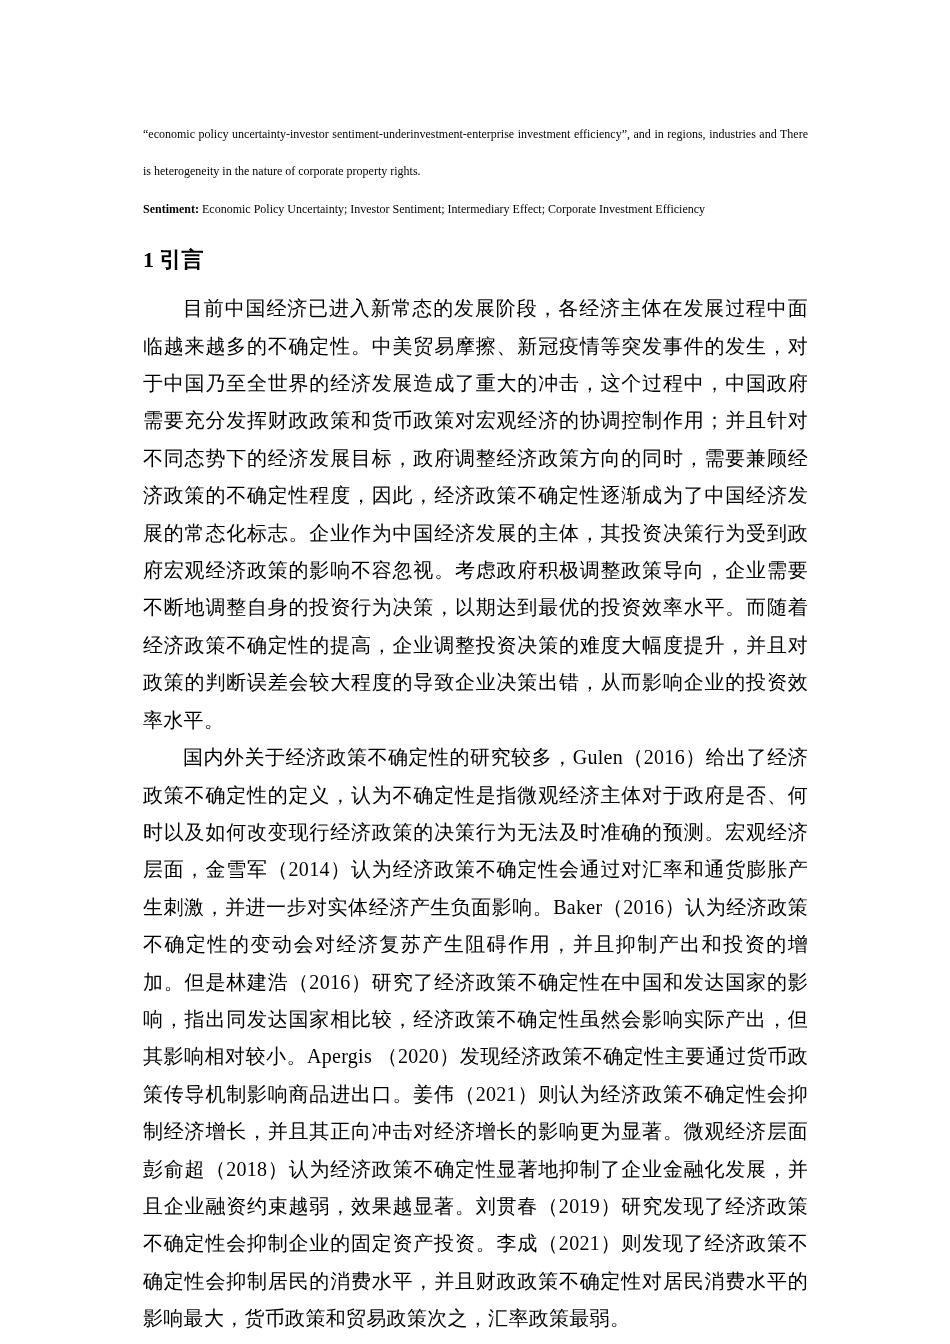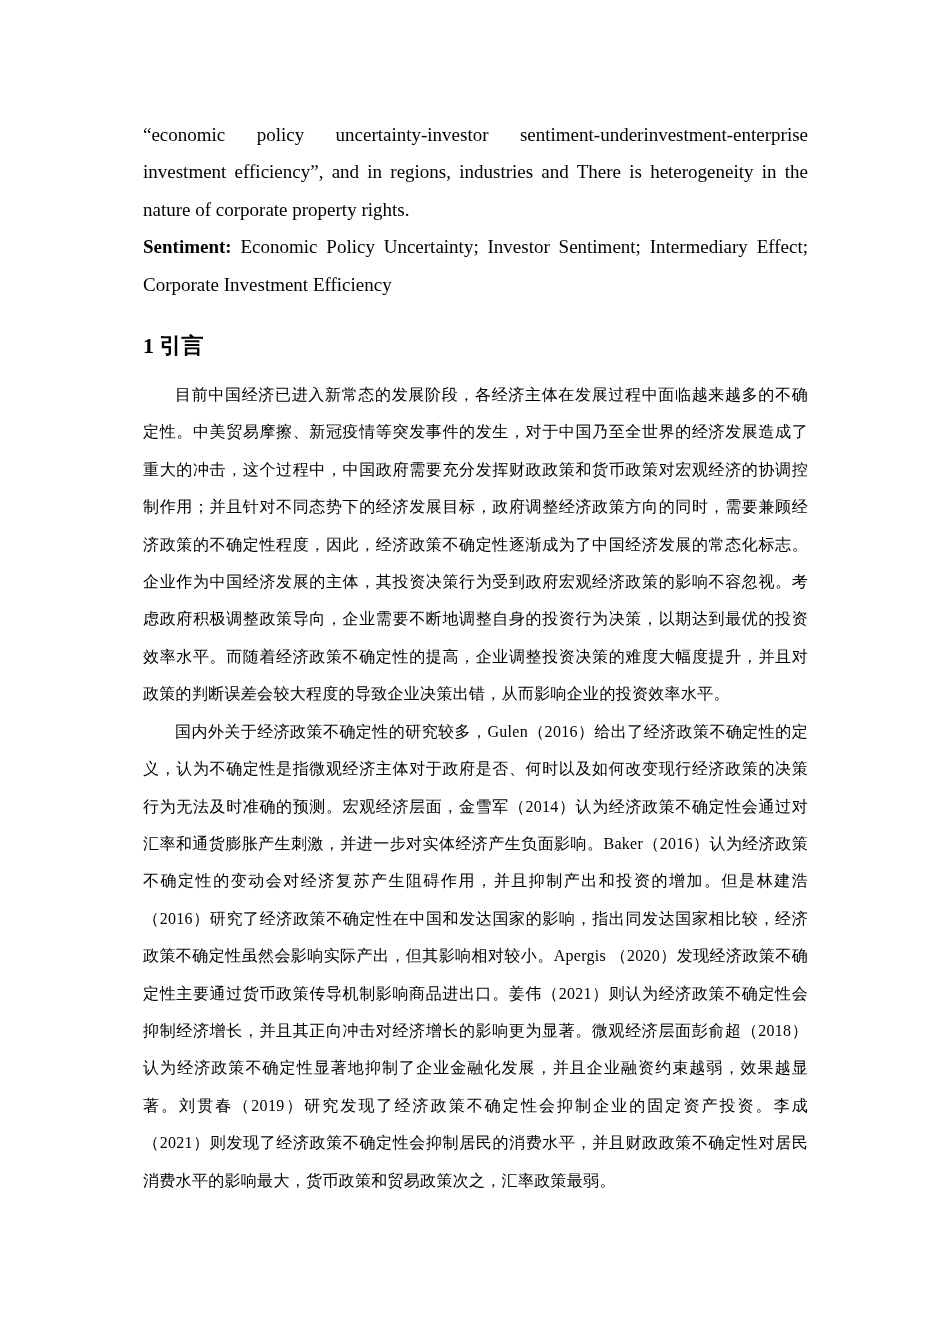--- a/index.html
+++ b/index.html
@@ -18,29 +18,29 @@
     top: 116px;
     width: 665px;
   }
   .body-text {
     font-size: 16px;
     line-height: 37.4px;
     text-align: justify;
     text-justify: inter-ideograph;
     word-break: break-word;
   }
-  .en { font-size: 19px; }
-  .zh { font-size: 16px; letter-spacing: 0.3px; }
+  .en { font-size: 12px; }
+  .zh { font-size: 20px; letter-spacing: 0.3px; }
   .indent { text-indent: 2em; }
   .keywords-label { font-weight: bold; }
   .section-heading {
     font-size: 22px;
     font-weight: bold;
     line-height: 31px;
-    margin-top: 27px;
+    margin-top: 16px;
     margin-bottom: 15px;
     font-family: "Liberation Serif", "DejaVu Serif", serif;
   }
 </style>
 </head>
 <body>
 
 <div class="content">
 
   <p class="body-text en">“economic policy uncertainty-investor sentiment-underinvestment-enterprise investment efficiency”, and in regions, industries and There is heterogeneity in the nature of corporate property rights.</p>

